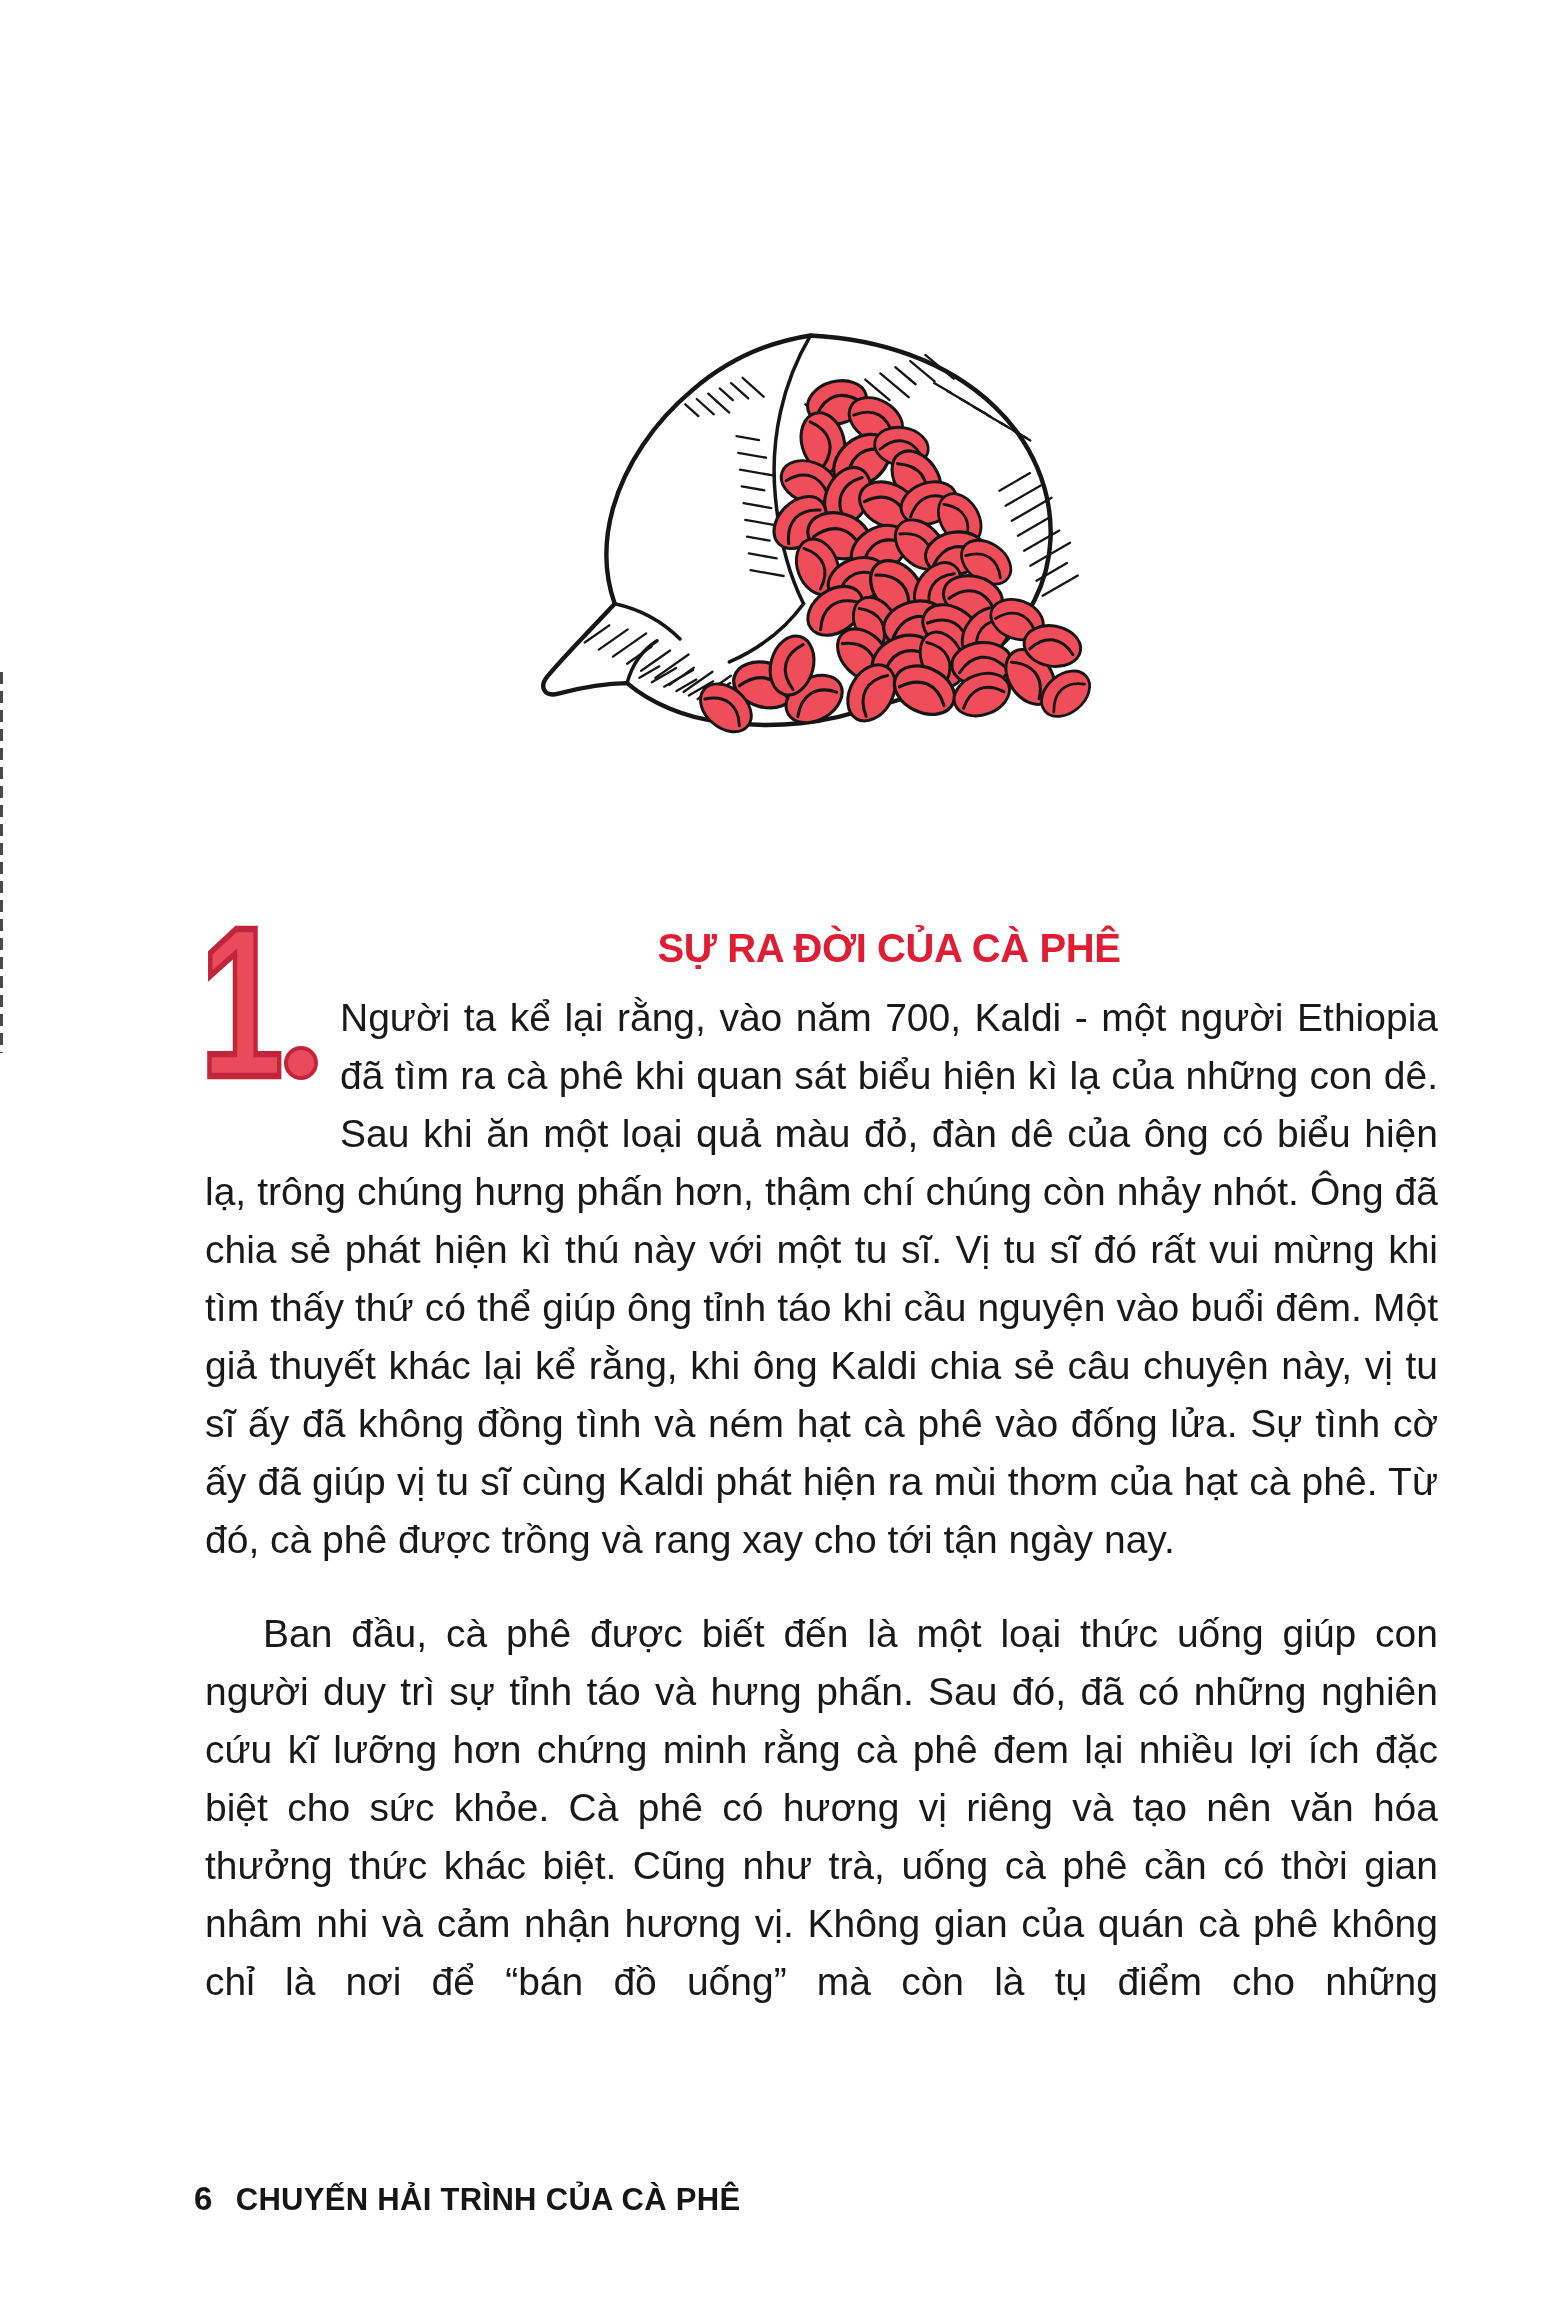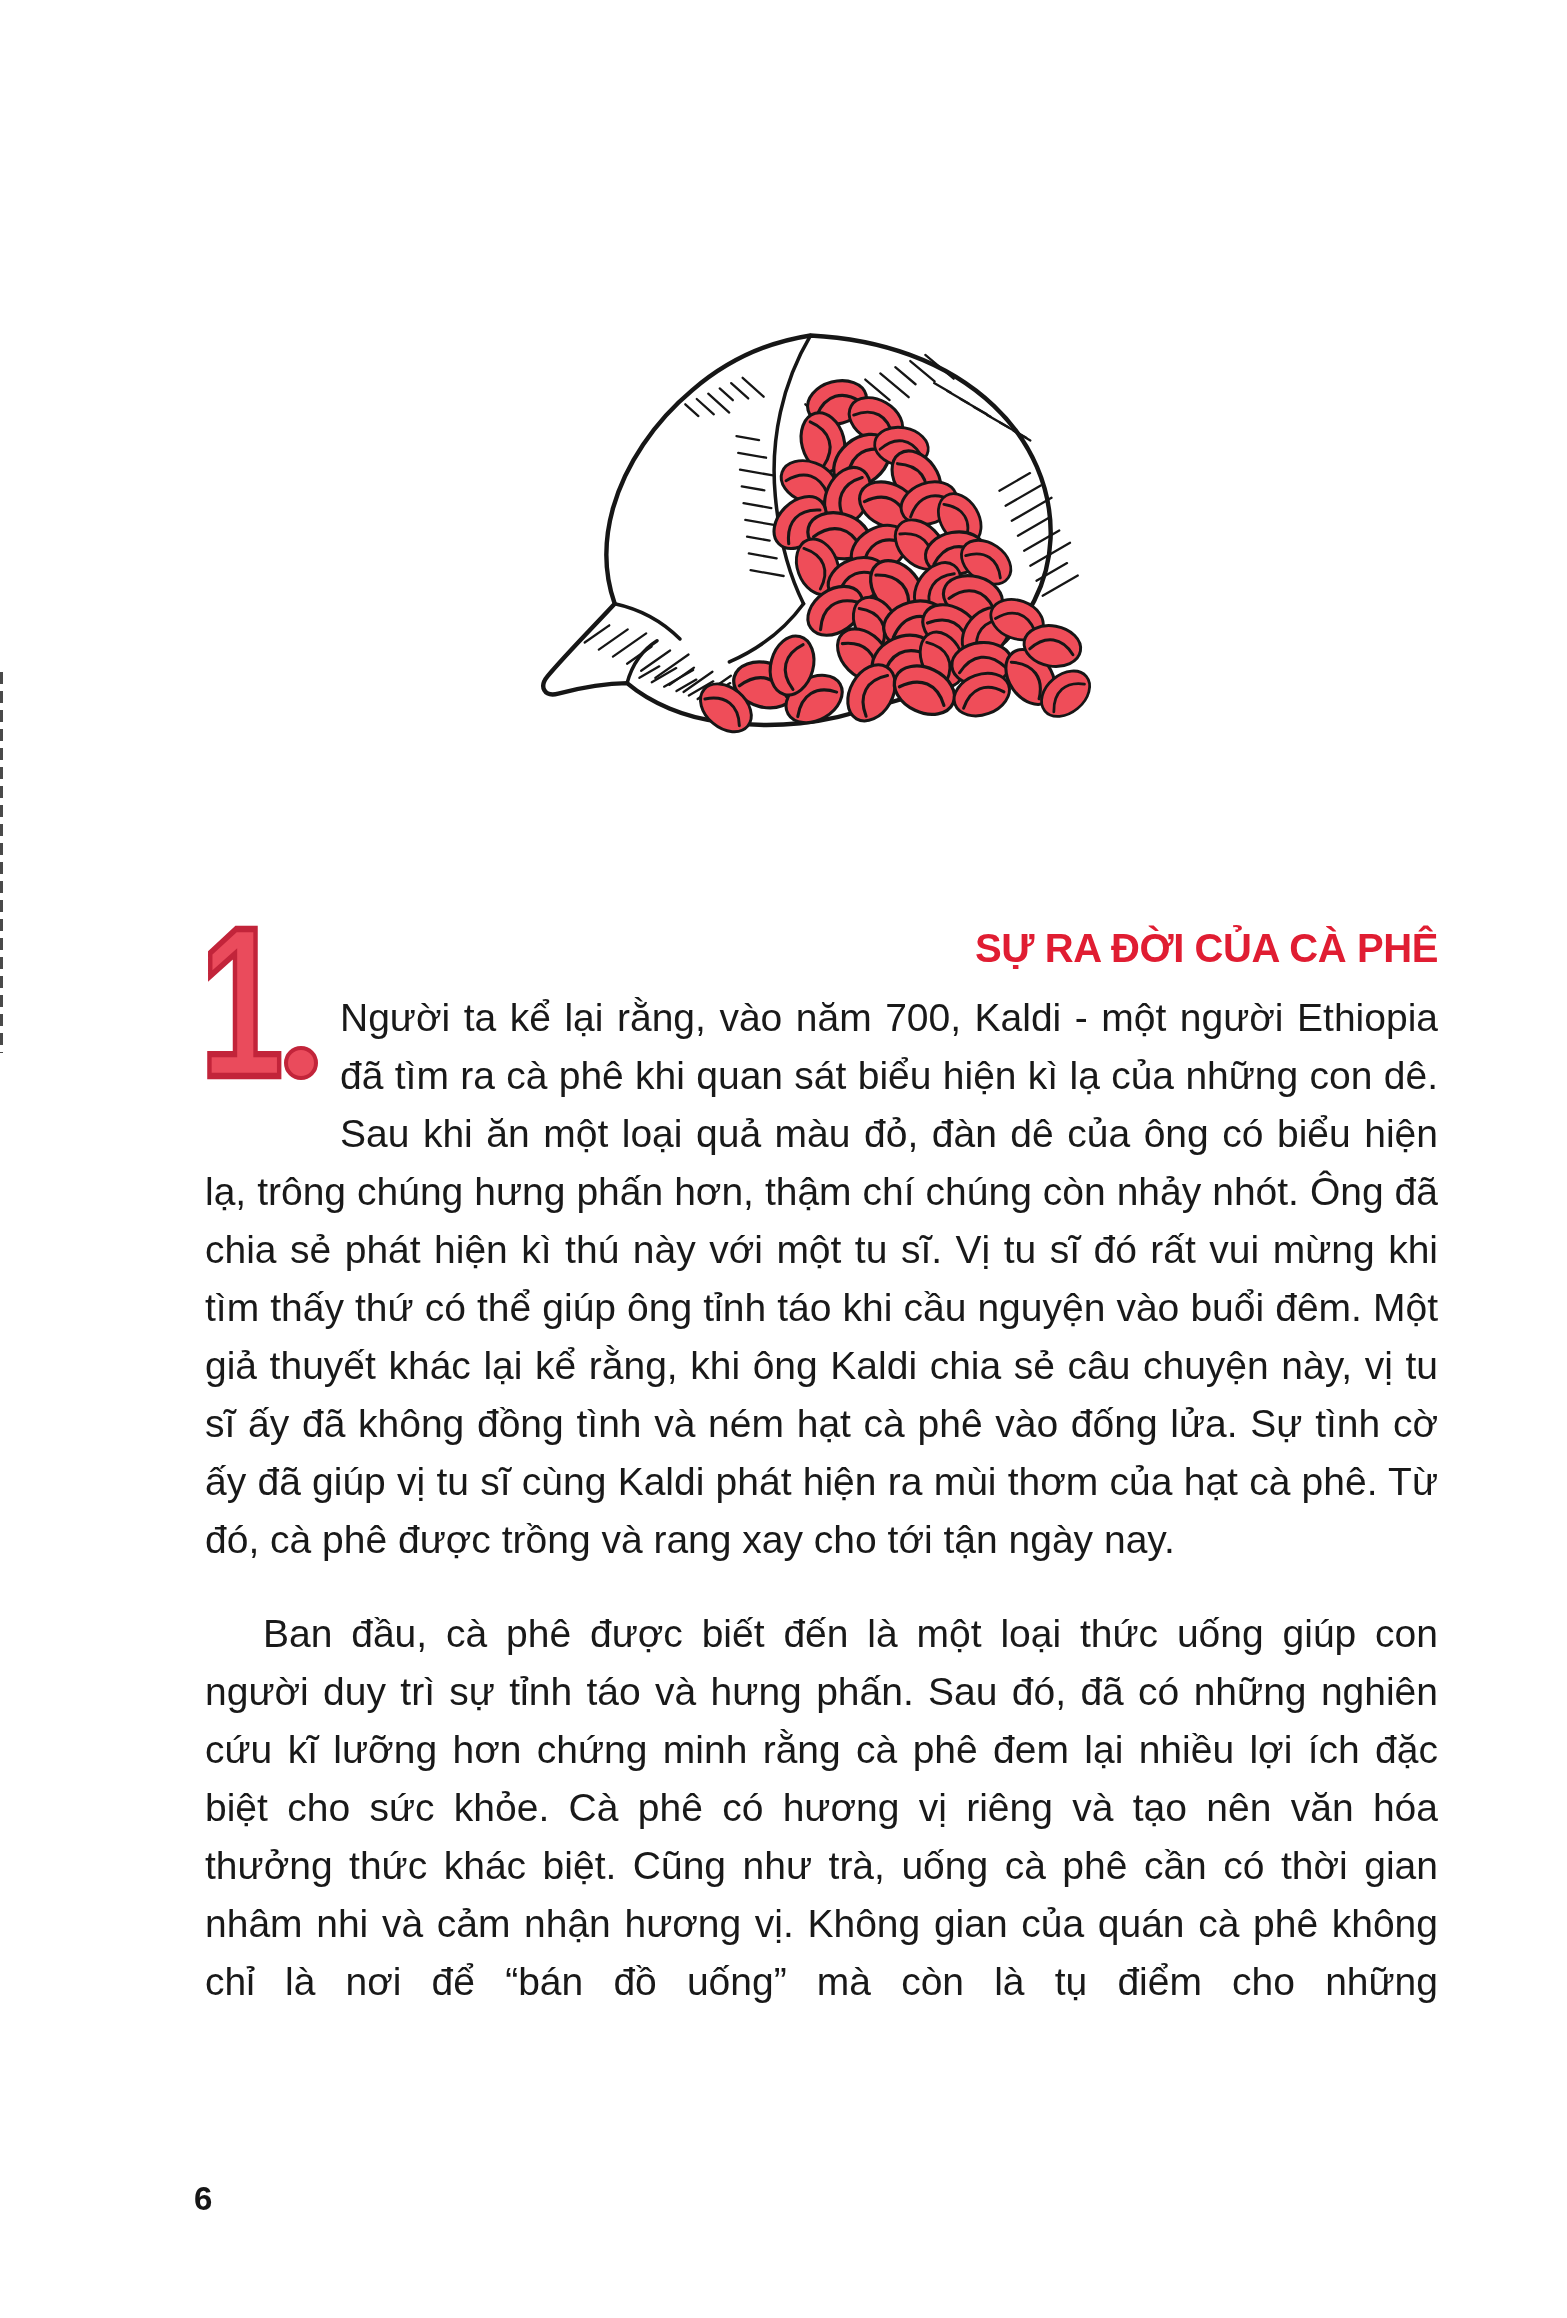--- a/index.html
+++ b/index.html
@@ -59,21 +59,21 @@
     background: var(--num-fill, #ea4b5c);
     border: 4.5px solid var(--num-stroke, #c2243a);
     border-radius: 50%;
   }
   .chapter-title {
     margin: 0; height: 63px;
     font-size: 40px; line-height: 45px;
     font-weight: 700;
     letter-spacing: -0.4px;
     color: var(--accent, #e01d32);
-    text-align: right;
+    text-align: center;
   }
   p.par { margin: 0; }
   p.par-2 {
     margin-top: 36px;
     text-indent: 58px;
     text-align-last: justify;
   }
   .page-footer {
     position: absolute; left: 194px; top: 2180px;
     display: flex; align-items: baseline; gap: 23.4px;
@@ -230,16 +230,17 @@
       <span class="big-one">1</span>
       <span class="num-dot"></span>
     </div>
     <h1 class="chapter-title">SỰ RA ĐỜI CỦA CÀ PHÊ</h1>
     <p class="par par-1">Người ta kể lại rằng, vào năm 700, Kaldi - một người Ethiopia đã tìm ra cà phê khi quan sát biểu hiện kì lạ của những con dê. Sau khi ăn một loại quả màu đỏ, đàn dê của ông có biểu hiện lạ, trông chúng hưng phấn hơn, thậm chí chúng còn nhảy nhót. Ông đã chia sẻ phát hiện kì thú này với một tu sĩ. Vị tu sĩ đó rất vui mừng khi tìm thấy thứ có thể giúp ông tỉnh táo khi cầu nguyện vào buổi đêm. Một giả thuyết khác lại kể rằng, khi ông Kaldi chia sẻ câu chuyện này, vị tu sĩ ấy đã không đồng tình và ném hạt cà phê vào đống lửa. Sự tình cờ ấy đã giúp vị tu sĩ cùng Kaldi phát hiện ra mùi thơm của hạt cà phê. Từ đó, cà phê được trồng và rang xay cho tới tận ngày nay.</p>
     <p class="par par-2">Ban đầu, cà phê được biết đến là một loại thức uống giúp con người duy trì sự tỉnh táo và hưng phấn. Sau đó, đã có những nghiên cứu kĩ lưỡng hơn chứng minh rằng cà phê đem lại nhiều lợi ích đặc biệt cho sức khỏe. Cà phê có hương vị riêng và tạo nên văn hóa thưởng thức khác biệt. Cũng như trà, uống cà phê cần có thời gian nhâm nhi và cảm nhận hương vị. Không gian của quán cà phê không chỉ là nơi để “bán đồ uống” mà còn là tụ điểm cho những</p>
   </section>
 
   <footer class="page-footer">
     <span class="page-num">6</span>
+    <span class="book-title">CHUYẾN HẢI TRÌNH CỦA CÀ PHÊ</span>
   </footer>
 
 </div>
 
 
 </body></html>

